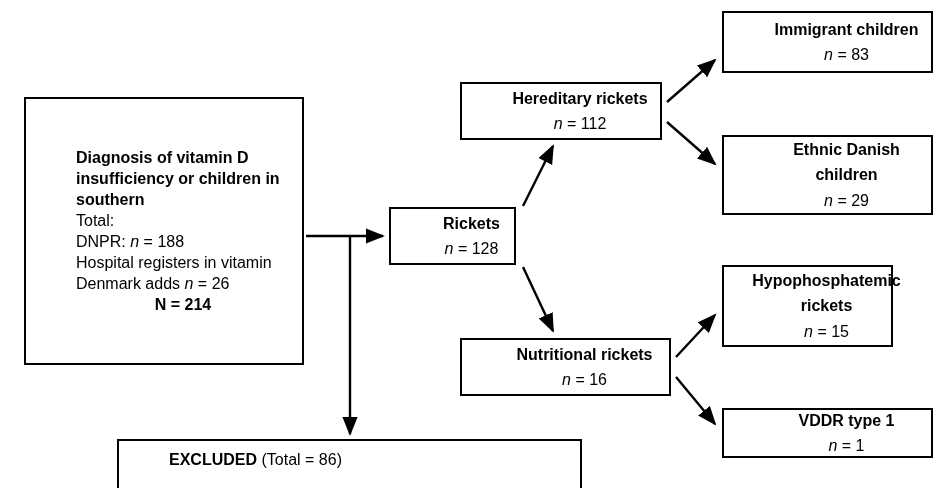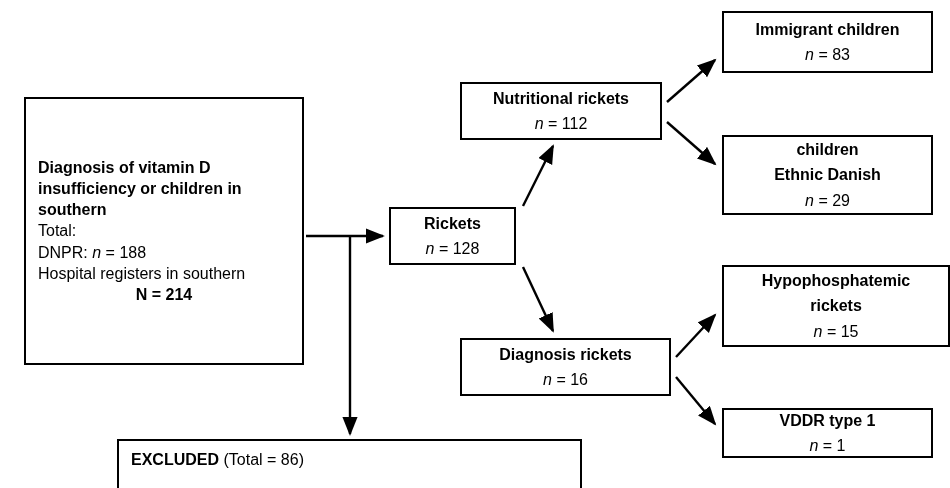--- a/index.html
+++ b/index.html
@@ -19,20 +19,21 @@
     overflow: hidden;
   }
   .box {
     position: absolute;
     border: 2px solid #000000;
     background: #ffffff;
     box-sizing: border-box;
     display: flex;
     flex-direction: column;
     justify-content: center;
+    padding-left: 38px;
   }
   .box.center {
     align-items: center;
     text-align: center;
   }
   .box.left {
     align-items: flex-start;
     text-align: left;
   }
   .ln {
@@ -67,51 +68,52 @@
 <body>
 
 <div id="canvas">
 
   <div class="box left f16" style="left:24px; top:97px; width:280px; height:268px;">
     <span class="ln bold pad-left">Diagnosis of vitamin D</span>
     <span class="ln bold pad-left">insufficiency or children in</span>
     <span class="ln bold pad-left">southern</span>
     <span class="ln pad-left">Total:</span>
     <span class="ln pad-left">DNPR: <span class="ital">n</span> = 188</span>
-    <span class="ln pad-left">Hospital registers in southern</span>
+    <span class="ln pad-left">Hospital registers in vitamin</span>
+    <span class="ln pad-left">Denmark adds <span class="ital">n</span> = 26</span>
     <span class="ln bold pad-left" style="align-self:center; padding-left:0; padding-right:0; margin-top:0;">N = 214</span>
   </div>
 
   <div class="box center f16" style="left:389px; top:207px; width:127px; height:58px;">
     <span class="ln bold pad-c">Rickets</span>
     <span class="ln pad-c"><span class="ital">n</span> = 128</span>
   </div>
 
   <div class="box center f16" style="left:460px; top:82px; width:202px; height:58px;">
-    <span class="ln bold pad-c">Nutritional rickets</span>
+    <span class="ln bold pad-c">Hereditary rickets</span>
     <span class="ln pad-c"><span class="ital">n</span> = 112</span>
   </div>
 
   <div class="box center f16" style="left:722px; top:11px; width:211px; height:62px;">
     <span class="ln bold pad-c">Immigrant children</span>
     <span class="ln pad-c"><span class="ital">n</span> = 83</span>
   </div>
 
   <div class="box center f16" style="left:722px; top:135px; width:211px; height:80px;">
+    <span class="ln bold pad-c">Ethnic Danish</span>
     <span class="ln bold pad-c">children</span>
-    <span class="ln bold pad-c">Ethnic Danish</span>
     <span class="ln pad-c"><span class="ital">n</span> = 29</span>
   </div>
 
   <div class="box center f16" style="left:460px; top:338px; width:211px; height:58px;">
-    <span class="ln bold pad-c">Diagnosis rickets</span>
+    <span class="ln bold pad-c">Nutritional rickets</span>
     <span class="ln pad-c"><span class="ital">n</span> = 16</span>
   </div>
 
-  <div class="box center f16" style="left:722px; top:265px; width:228px; height:82px;">
+  <div class="box center f16" style="left:722px; top:265px; width:171px; height:82px;">
     <span class="ln bold pad-c">Hypophosphatemic</span>
     <span class="ln bold pad-c">rickets</span>
     <span class="ln pad-c"><span class="ital">n</span> = 15</span>
   </div>
 
   <div class="box center f16" style="left:722px; top:408px; width:211px; height:50px;">
     <span class="ln bold pad-c">VDDR type 1</span>
     <span class="ln pad-c"><span class="ital">n</span> = 1</span>
   </div>
 

